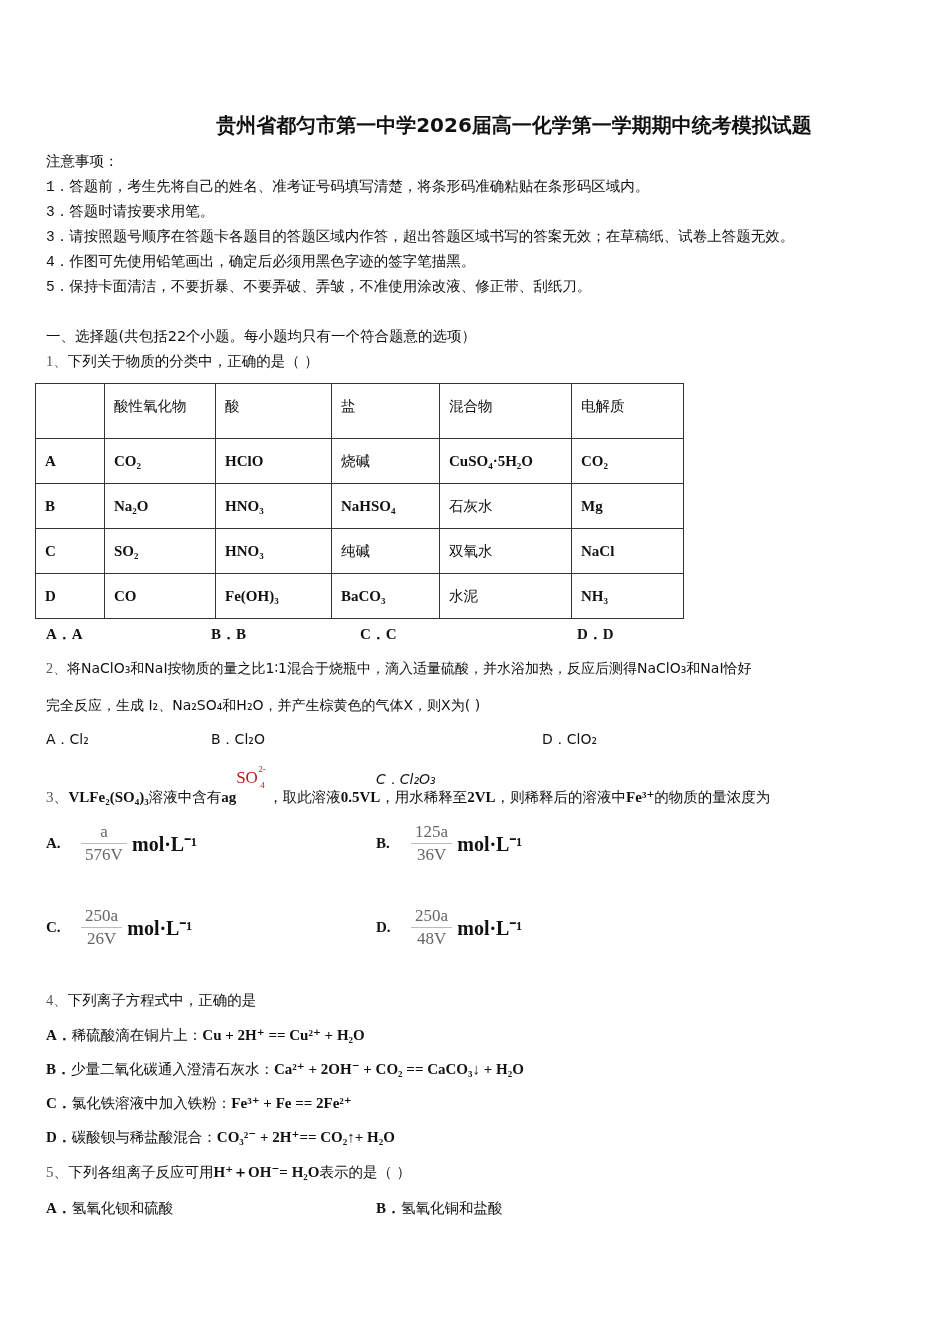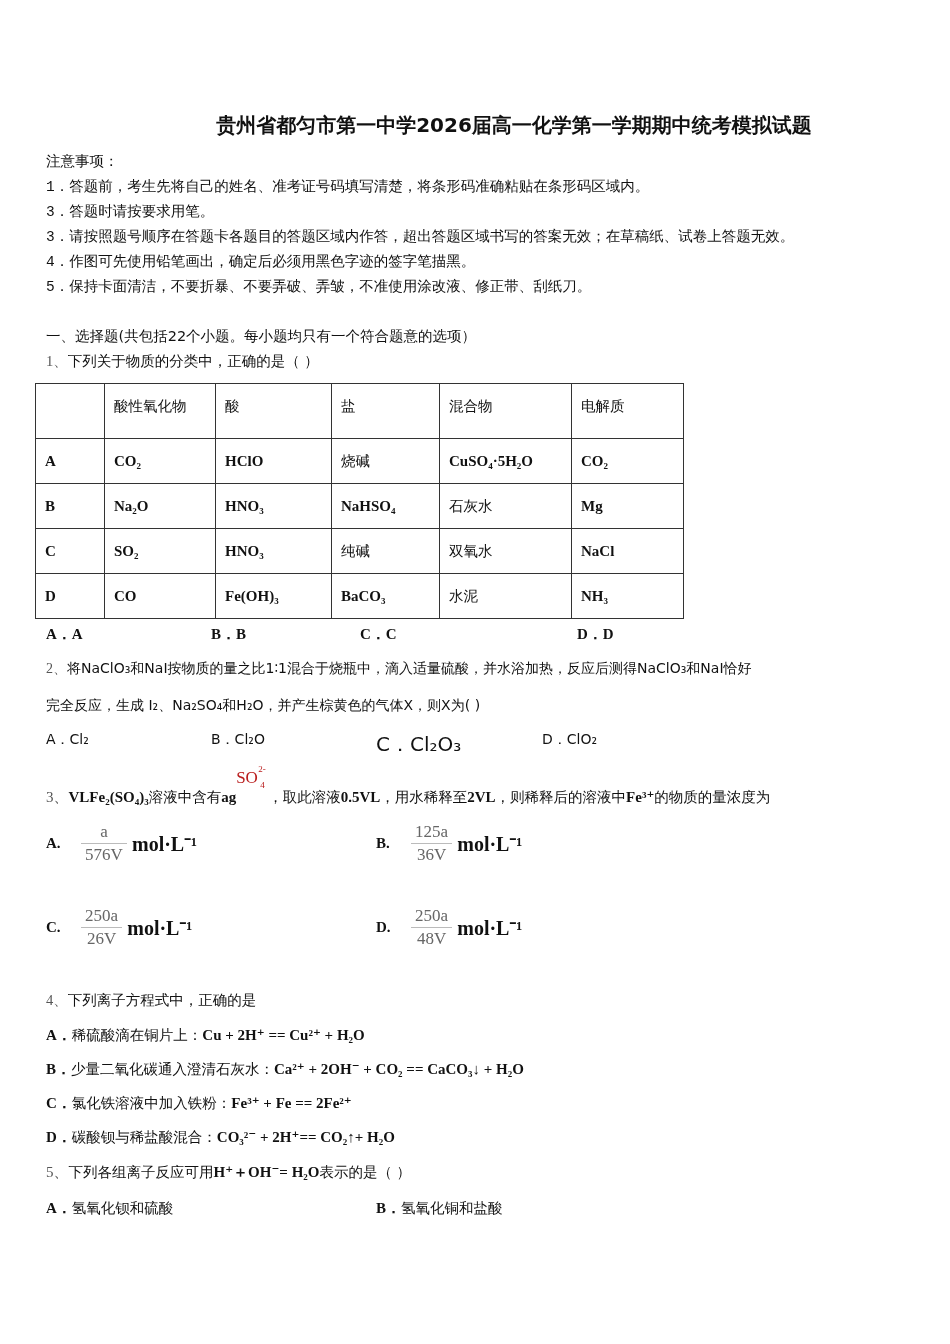--- a/index.html
+++ b/index.html
@@ -96,21 +96,21 @@
 <div class="abs bold" style="left:211px; top:625px;">B．B</div>
 <div class="abs bold" style="left:360px; top:625px;">C．C</div>
 <div class="abs bold" style="left:542px; top:625px;margin-left:35px;">D．D</div>
 
 <div class="abs txt" style="left:46px; top:660px; font-size:14px;">
   <span class="qnum">2、</span><span>将NaClO₃和NaI按物质的量之比1∶1混合于烧瓶中，滴入适量硫酸，并水浴加热，反应后测得NaClO₃和NaI恰好</span>
 </div>
 <div class="abs txt" style="left:46px; top:697px; font-size:14px;">完全反应，生成 I₂、Na₂SO₄和H₂O，并产生棕黄色的气体X，则X为(      )</div>
 <div class="abs txt" style="left:46px; top:731px; font-size:14px;">A．Cl₂</div>
 <div class="abs txt" style="left:211px; top:731px; font-size:14px;">B．Cl₂O</div>
-<div class="abs txt" style="left:376px; top:731px; font-size:20px;">C．Cl₂O₃</div>
+<div class="abs txt" style="left:376px; top:771px; font-size:14px;font-style:italic;">C．Cl₂O₃</div>
 <div class="abs txt" style="left:542px; top:731px; font-size:14px;">D．ClO₂</div>
 
 <div class="abs" style="left:46px; top:776px;">
   <span class="qnum" style="font-size:15px;">3、</span><span class="bold">VLFe₂(SO₄)₃</span><span class="txt">溶液中含有</span><span class="bold">ag</span><span class="so4"><span class="s">SO</span><span class="sp">2-</span><span class="sb">4</span></span><span class="txt">，取此溶液</span><span class="bold">0.5VL</span><span class="txt">，用水稀释至</span><span class="bold">2VL</span><span class="txt">，则稀释后的溶液中</span><span class="bold">Fe³⁺</span><span class="txt">的物质的量浓度为</span>
 </div>
 
 <div class="abs" style="left:46px; top:821px;">
   <span class="bold" style="display:inline-block;width:30px;vertical-align:middle;">A.</span>
   <span class="frac"><span class="num">a</span><span class="den">576V</span></span>
   <span class="unit">mol·L⁻¹</span>

